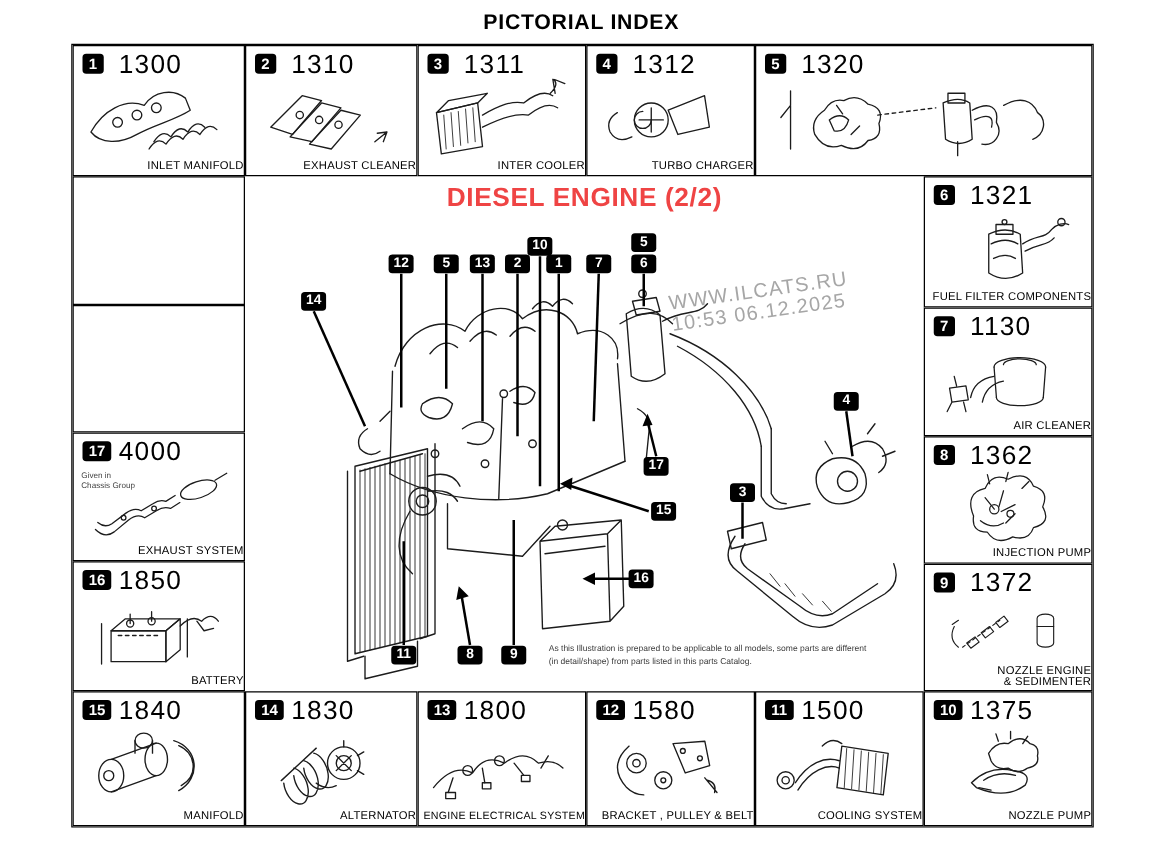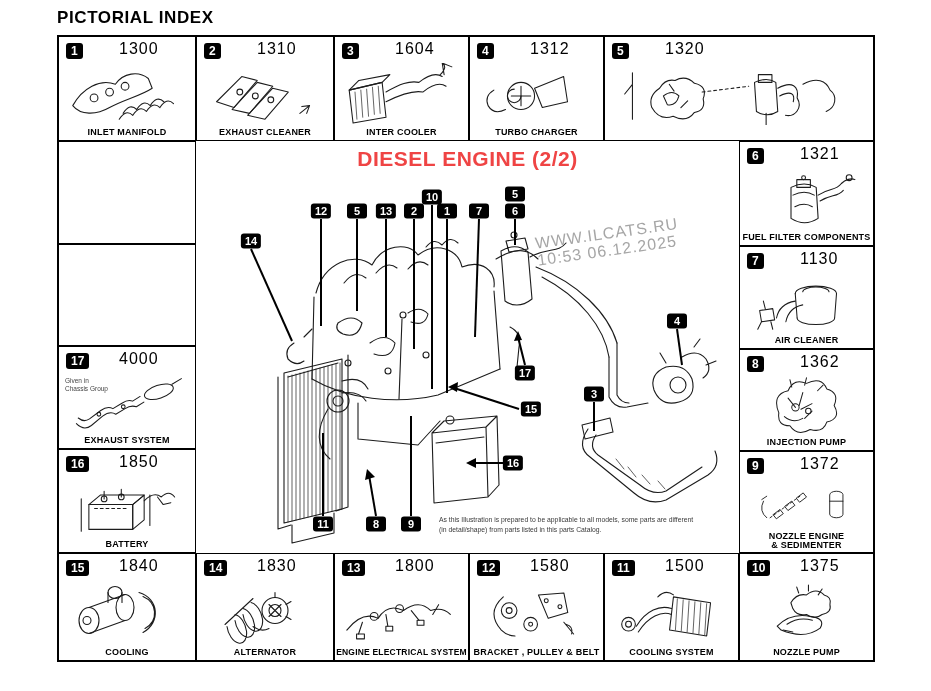--- a/index.html
+++ b/index.html
@@ -1,26 +1,26 @@
 <!DOCTYPE html>
 <html><head>
 <meta charset="utf-8">
 <style>
   html,body{margin:0;padding:0;background:#fff;}
   .page{position:relative;width:931px;height:691px;background:#fff;overflow:hidden;
         font-family:"Liberation Sans",sans-serif;color:#111;}
-  .page-title{position:absolute;left:57px;top:8px;width:816px;text-align:left;
+  .page-title{position:absolute;left:57px;top:8px;width:816px;text-align:center;
         font-size:17px;font-weight:bold;letter-spacing:.6px;color:#000;}
   .board{position:absolute;left:57px;top:35px;width:816px;height:625px;border:1px solid #000;}
   .cell{position:absolute;border:1px solid #000;background:#fff;box-sizing:border-box;}
   .badge{position:absolute;left:7px;top:6px;height:16px;line-height:16px;padding:0 5px;
         background:#000;color:#fff;font-size:12px;font-weight:bold;border-radius:3px;}
-  .code{position:absolute;left:36px;top:3px;font-size:16px;font-weight:400;letter-spacing:1px;color:#000;margin-left:24px;}
-  .caption{position:absolute;left:0;right:0;bottom:3px;text-align:center;font-size:9px;
-        font-weight:bold;letter-spacing:.2px;white-space:nowrap;color:#000;}
+  .code{position:absolute;left:36px;top:3px;font-size:21px;font-weight:400;letter-spacing:1px;color:#000;}
+  .caption{position:absolute;left:0;right:0;bottom:3px;text-align:right;font-size:9px;
+        font-weight:normal;letter-spacing:.2px;white-space:nowrap;color:#000;}
   .caption.two{bottom:2px;line-height:9px;}
   .cellnote{position:absolute;left:6px;top:30px;font-size:6.5px;line-height:8px;color:#444;}
   .art{position:absolute;left:4px;right:4px;top:26px;bottom:15px;}
   .art svg{width:100%;height:100%;}
   .art.low{bottom:21px;}
   .center{position:absolute;left:138px;top:105px;width:543px;height:412px;}
   .center-title{position:absolute;left:0;right:0;top:6px;text-align:center;
         font-size:21px;font-weight:bold;letter-spacing:.5px;color:#ef4444;}
   .engine-svg{position:absolute;inset:0;width:100%;height:100%;}
   .callout{position:absolute;transform:translate(-50%,-50%);background:#000;color:#fff;
@@ -72,21 +72,21 @@
               <circle cx="54" cy="34" r="3"></circle>
         <circle cx="70" cy="38" r="3"></circle>
               <path d="M100,52 l10,-8 m-3,8 l3,-8 l-8,1"></path>
             </g>
       </svg></div>
       <span class="caption">EXHAUST CLEANER</span>
     </div>
 
     <div class="cell" style="left:276px;top:0;width:135px;height:105px">
       <span class="badge">3</span>
-      <span class="code">1604</span>
+      <span class="code">1311</span>
       <div class="art"><svg viewBox="0 0 128 64" preserveAspectRatio="xMidYMid meet">
         <g class="lineart">
               <path d="M10,28 L44,20 L48,56 L14,62 Z"></path>
               <path d="M10,28 L20,18 L52,12 L44,20 Z"></path>
         <path class="hatch" d="M16,30 L18,58 M22,28 L24,56 M28,27 L30,55 M34,25 L36,53 M40,24 L42,52"></path>
         <path d="M48,30 C62,22 72,18 82,20 C92,12 100,10 106,14 M48,40 C64,32 76,28 86,30 C96,22 104,20 110,24"></path>
         <path d="M104,12 q8,-8 2,-12 m2,12 l-2,-12 l10,4"></path>
             </g>
       </svg></div>
       <span class="caption">INTER COOLER</span>
@@ -254,21 +254,21 @@
         <g class="lineart">
               <ellipse cx="26" cy="40" rx="10" ry="13"></ellipse>
               <path d="M26,27 L62,14 M26,53 L62,40"></path>
         <ellipse cx="62" cy="27" rx="9" ry="13"></ellipse>
               <ellipse cx="52" cy="12" rx="7" ry="6"></ellipse>
         <path d="M45,12 L45,22 M59,12 L59,22"></path>
               <path d="M76,12 C96,18 98,42 80,52 M80,16 C94,22 96,40 82,48"></path>
         <circle cx="24" cy="40" r="4"></circle>
             </g>
       </svg></div>
-      <span class="caption">COOLING</span>
+      <span class="caption">MANIFOLD</span>
     </div>
 
     <div class="cell" style="left:138px;top:517px;width:138px;height:108px">
       <span class="badge">14</span>
       <span class="code">1830</span>
       <div class="art"><svg viewBox="0 0 128 64" preserveAspectRatio="xMidYMid meet">
         <g class="lineart">
               <path d="M24,44 L52,18"></path>
         <path d="M26,46 a9,15 -20 1 0 8,-12 M34,40 a9,15 -20 1 0 8,-12 M42,34 a9,15 -20 1 0 8,-12"></path>
         <circle cx="74" cy="30" r="13"></circle>

